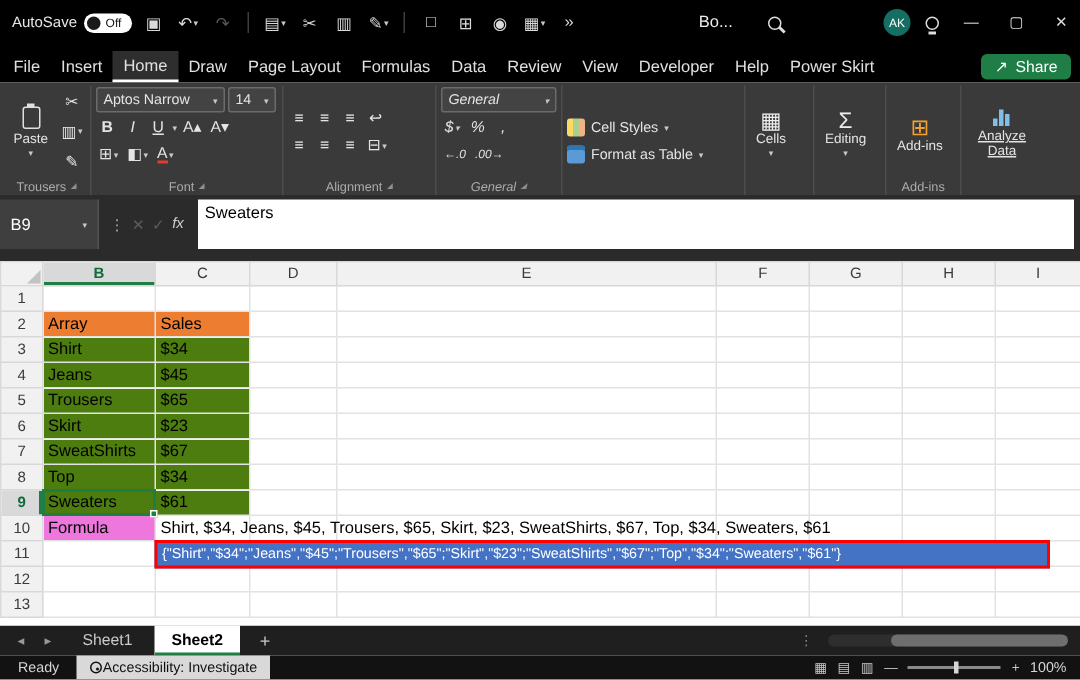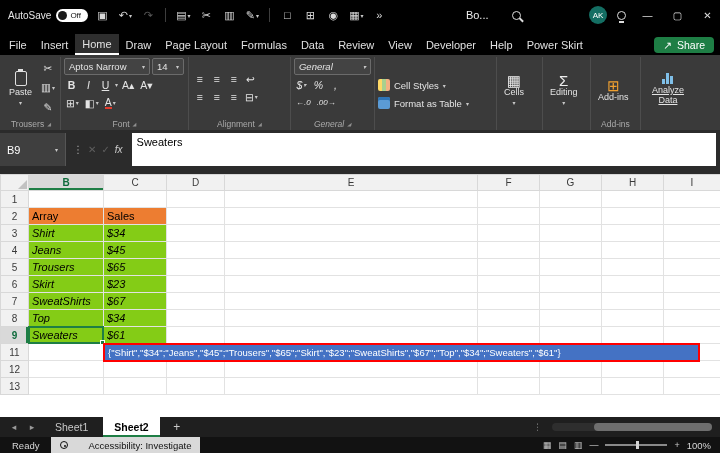--- a/index.html
+++ b/index.html
@@ -90,21 +90,21 @@
      font-weight:normal;text-align:center;padding:0;}
   th.corner{position:relative;}
   .tri{position:absolute;right:1px;bottom:1px;width:0;height:0;
        border-left:9px solid transparent;border-bottom:9px solid #C2C2C2;}
   .hl{background:#D9D9D9;color:#0E6B3C;font-weight:bold;}
   .hl-col{box-shadow:inset 0 -2px 0 #1E7E45;}
   .hl-row{box-shadow:inset -2px 0 0 #1E7E45;}
   td{border-right:1px solid #E2E2E2;border-bottom:1px solid #E2E2E2;font-size:11px;color:#000;
      padding:0 2px 0 3px;white-space:nowrap;overflow:hidden;height:17px;background:#fff;}
   td.orange{background:#ED7D31;}
-  td.green{background:#84cc16;font-style:italic;}
+  td.green{background:#4d7c0f;}
   td.pink{background:#EE77DD;}
   td.rel{position:relative;overflow:visible;}
   .ovf{position:absolute;left:3px;top:0;line-height:16px;white-space:nowrap;z-index:1;color:#000;}
   .arraybox{position:absolute;left:-1px;top:-1px;width:597px;height:19px;background:#4472C4;
             border:2px solid #FF0000;color:#fff;font-size:9.5px;display:flex;align-items:center;
             padding:0 3px;white-space:nowrap;overflow:hidden;z-index:3;}
   td.selcell{position:relative;overflow:visible;}
   .selborder{position:absolute;inset:-1px;border:2px solid #1E7E45;z-index:2;pointer-events:none;}
   .handle{position:absolute;right:-3px;bottom:-3px;width:5px;height:5px;background:#1E7E45;border:1px solid #fff;}
 
@@ -117,21 +117,21 @@
   .addsheet{width:18px;height:16px;display:flex;align-items:center;justify-content:center;
             font-size:12px;color:#C9C9C9;margin-left:6px;}
   .splitdots{margin-left:auto;color:#8a8a8a;font-size:9px;}
   .hscroll{width:160px;height:8px;background:#2E2E2E;border-radius:4px;display:flex;margin:0 2px 0 8px;}
   .hthumb{margin-left:auto;width:118px;background:#6E6E6E;border-radius:4px;}
 
   
   .statusbar{height:16px;background:#121212;display:flex;align-items:center;color:#D6D6D6;
              font-size:9.5px;flex:0 0 auto;}
   .ready{padding:0 12px;}
-  .acc{height:16px;background:#D9D9D9;color:#111;display:flex;align-items:center;gap:20px;padding:0 9px;}
+  .acc{height:16px;background:#D9D9D9;color:#111;display:flex;align-items:center;gap:0;padding:0 9px;}
   .acc-ic{width:8px;height:8px;border:1px solid #111;border-radius:50%;position:relative;display:inline-block;}
   .acc-ic::after{content:"";position:absolute;left:2.5px;top:2.5px;width:2px;height:2px;background:#111;border-radius:50%;}
   .sbright{margin-left:auto;display:flex;align-items:center;gap:7px;padding-right:9px;}
   .vbtn{font-size:9px;color:#C9C9C9;}
   .ztrack{width:62px;height:2px;background:#8a8a8a;position:relative;}
   .zthumb{position:absolute;left:50%;top:-3px;width:3px;height:8px;background:#D6D6D6;}
 </style>
 </head>
 <body>
 
@@ -552,20 +552,33 @@
         </td>
         <td class="green">$61</td>
         <td></td>
             <td></td>
             <td></td>
             <td></td>
             <td></td>
             <td></td>
       </tr>
       <tr>
+        <th>10</th>
+        <td class="pink">Formula</td>
+        <td class="rel">
+          <span class="ovf">Shirt, $34, Jeans, $45, Trousers, $65, Skirt, $23, SweatShirts, $67, Top, $34, Sweaters, $61</span>
+        </td>
+        <td></td>
+            <td></td>
+            <td></td>
+            <td></td>
+            <td></td>
+            <td></td>
+      </tr>
+      <tr>
         <th>11</th>
         <td></td>
         <td class="rel">
           <div class="arraybox">
             <span>{"Shirt","$34";"Jeans","$45";"Trousers","$65";"Skirt","$23";"SweatShirts","$67";"Top","$34";"Sweaters","$61"}</span>
           </div>
         </td>
         <td></td>
             <td></td>
             <td></td>

